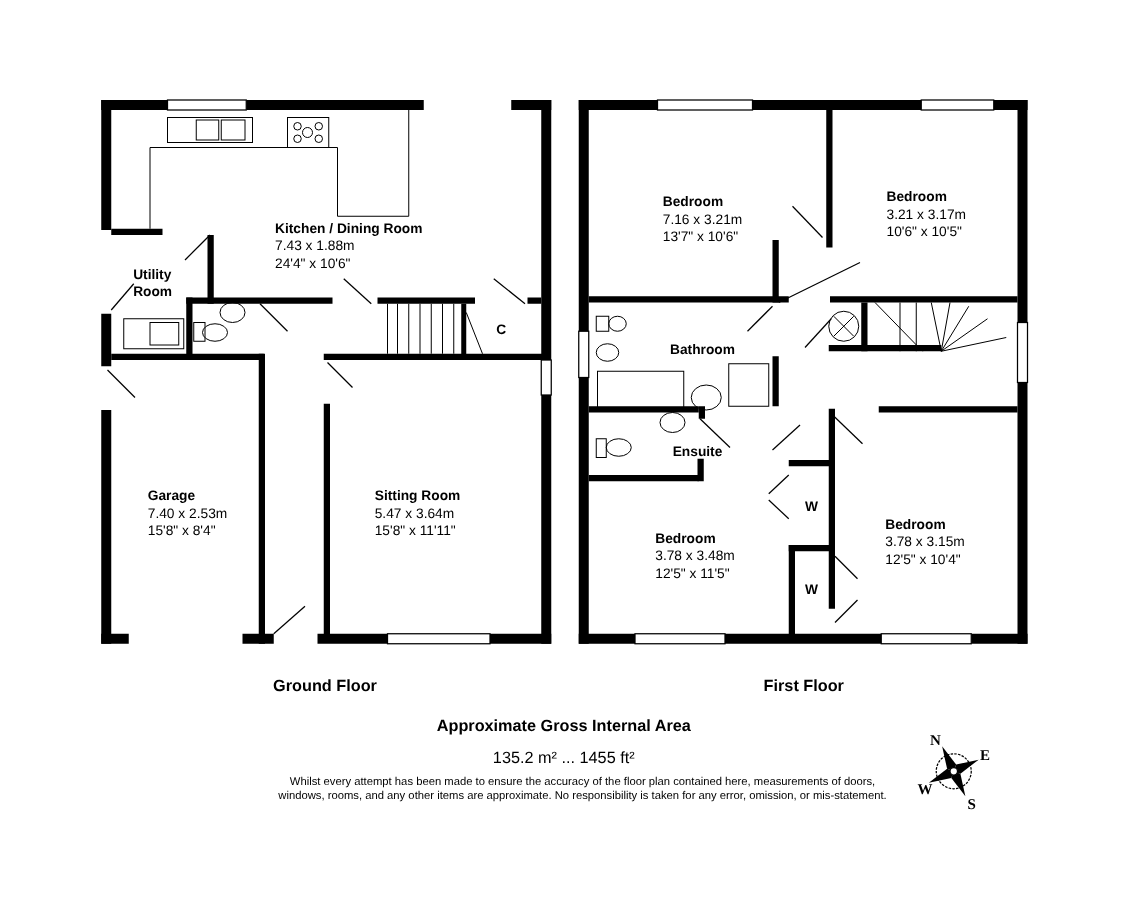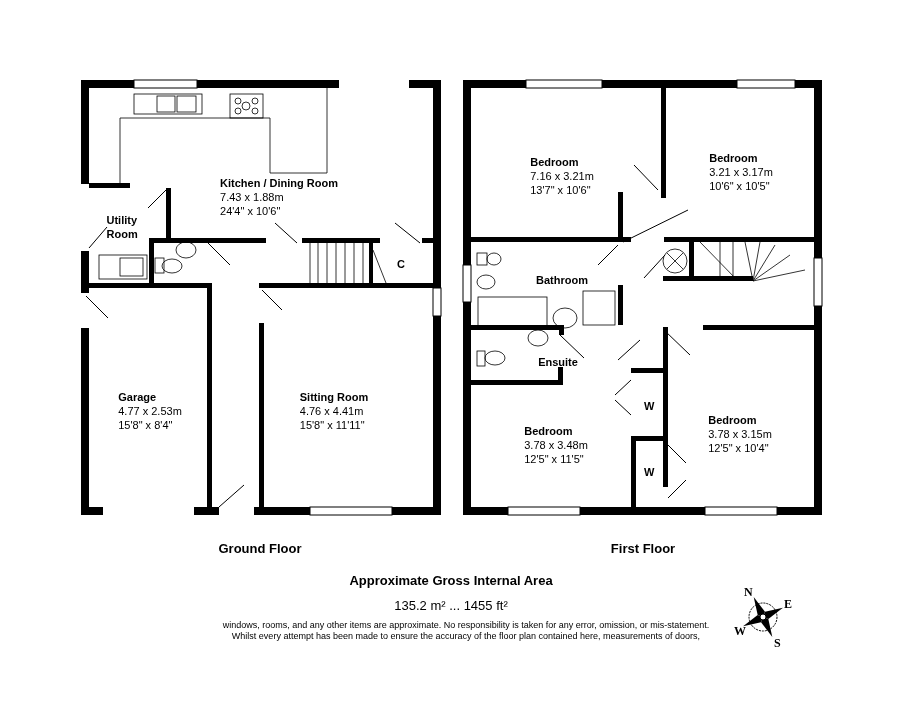--- a/index.html
+++ b/index.html
@@ -169,26 +169,26 @@
 <div class="lbl" style="left:259px;top:176px;margin-left:20px;">
   <b>Kitchen / Dining Room</b>
   <span>7.43 x 1.88m</span><br>
   <span>24'4" x 10'6"</span>
 </div>
 <div class="lbl" style="left:129px;top:213px;width:45px;white-space:normal;">
   <b>Utility Room</b>
 </div>
 <div class="lbl" style="left:150px;top:390px;">
   <b>Garage</b>
-  <span>4.77 x 2.53m</span><br>
+  <span>7.40 x 2.53m</span><br>
   <span>15'8" x 8'4"</span>
 </div>
 <div class="lbl" style="left:334px;top:390px;">
   <b>Sitting Room</b>
-  <span>4.76 x 4.41m</span><br>
+  <span>5.47 x 3.64m</span><br>
   <span>15'8" x 11'11"</span>
 </div>
 <div class="tag" style="left:397px;top:258px;">C</div>
 
 <div class="lbl" style="left:562px;top:155px;">
   <b>Bedroom</b>
   <span>7.16 x 3.21m</span><br>
   <span>13'7" x 10'6"</span>
 </div>
 <div class="lbl" style="left:741px;top:151px;">
@@ -214,22 +214,22 @@
 </div>
 <div class="tag" style="left:644px;top:400px;">W</div>
 <div class="tag" style="left:644px;top:466px;">W</div>
 
 <div class="floor" style="left:260px;top:541px;">Ground Floor</div>
 <div class="floor" style="left:643px;top:541px;">First Floor</div>
 
 <div class="title">Approximate Gross Internal Area</div>
 <div class="area">135.2 m² ... 1455 ft²</div>
 <div class="disc">
+  <div>Whilst every attempt has been made to ensure the accuracy of the floor plan contained here, measurements of doors,</div>
   <div>windows, rooms, and any other items are approximate. No responsibility is taken for any error, omission, or mis-statement.</div>
-  <div>Whilst every attempt has been made to ensure the accuracy of the floor plan contained here, measurements of doors,</div>
 </div>
 
 <div>
   <span class="compass-l" style="left:744px;top:585px;">N</span>
   <span class="compass-l" style="left:784px;top:597px;">E</span>
   <span class="compass-l" style="left:774px;top:636px;">S</span>
   <span class="compass-l" style="left:734px;top:624px;">W</span>
 </div>
 
 </body></html>

